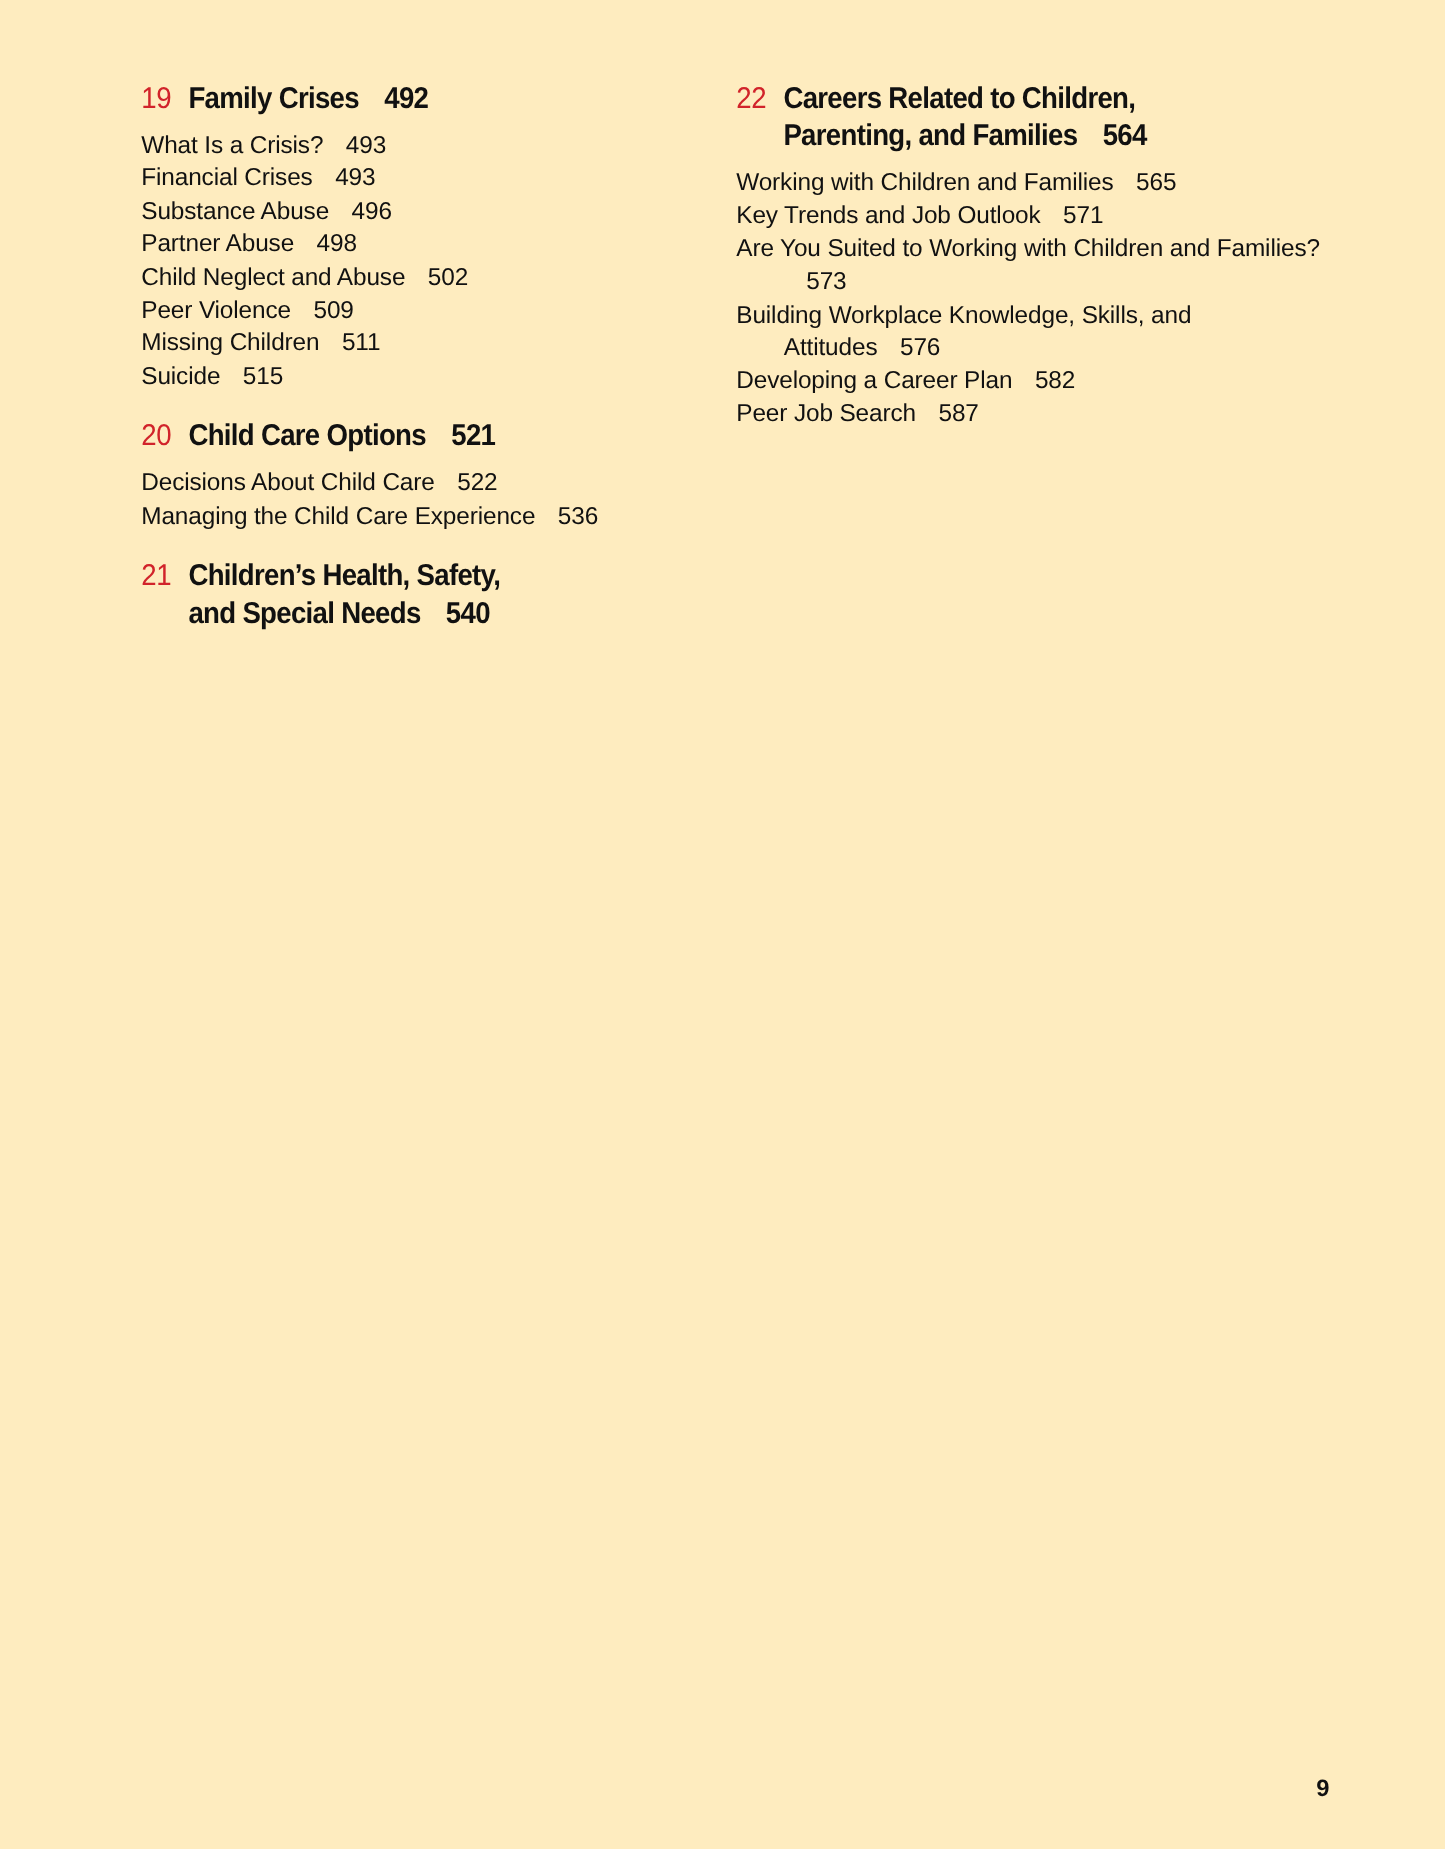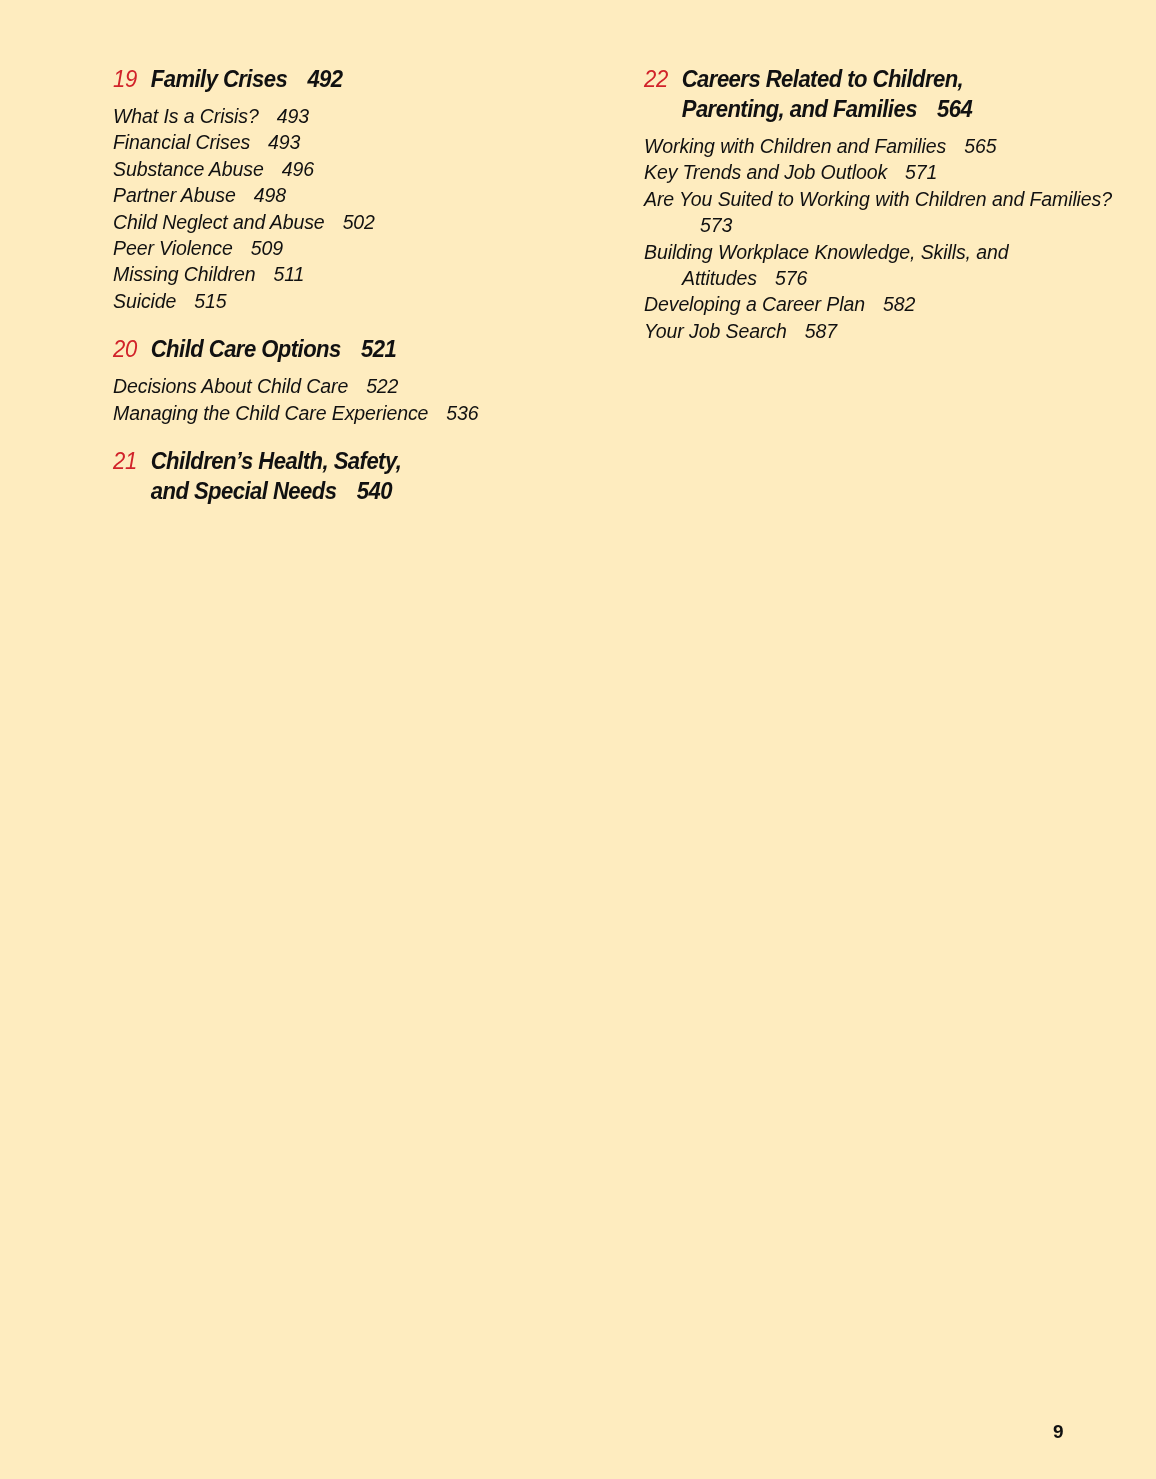--- a/index.html
+++ b/index.html
@@ -13,25 +13,24 @@
       position: relative;
       overflow: hidden;
       font-family: "Liberation Sans", sans-serif;
       color: #111;
     }
     .col {
       position: absolute;
       top: 64px;
     }
     .col-left { left: 113px; width: 460px; }
-    .col-right { left: 644px; width: 470px; }
+    .col-right { left: 589px; width: 470px; }
 
     .chapter {
       margin-bottom: 20px;
-      font-style: italic;
     }
     .chapter-head {
       display: flex;
       align-items: flex-start;
       font-weight: bold;
       font-size: 24px;
       line-height: 30px;
       letter-spacing: -0.6px;
       transform: scaleX(0.92);
       transform-origin: left top;
@@ -152,19 +151,19 @@
         <span class="chapter-title-line">Careers Related to Children,</span>
         <span class="chapter-title-line"><span>Parenting, and Families</span><span class="head-page">564</span></span>
       </span>
     </div>
     <ul class="sections">
       <li class="section"><span>Working with Children and Families</span><span class="sec-page">565</span></li>
       <li class="section"><span>Key Trends and Job Outlook</span><span class="sec-page">571</span></li>
       <li class="section"><span>Are You Suited to Working with Children and Families?</span><span class="sec-page">573</span></li>
       <li class="section"><span>Building Workplace Knowledge, Skills, and Attitudes</span><span class="sec-page">576</span></li>
       <li class="section"><span>Developing a Career Plan</span><span class="sec-page">582</span></li>
-      <li class="section"><span>Your Job Search</span><span class="sec-page">587</span></li>
+      <li class="section"><span>Peer Job Search</span><span class="sec-page">587</span></li>
     </ul>
   </div>
 
 </div>
 
 <div class="folio">9</div>
 
 </body></html>

